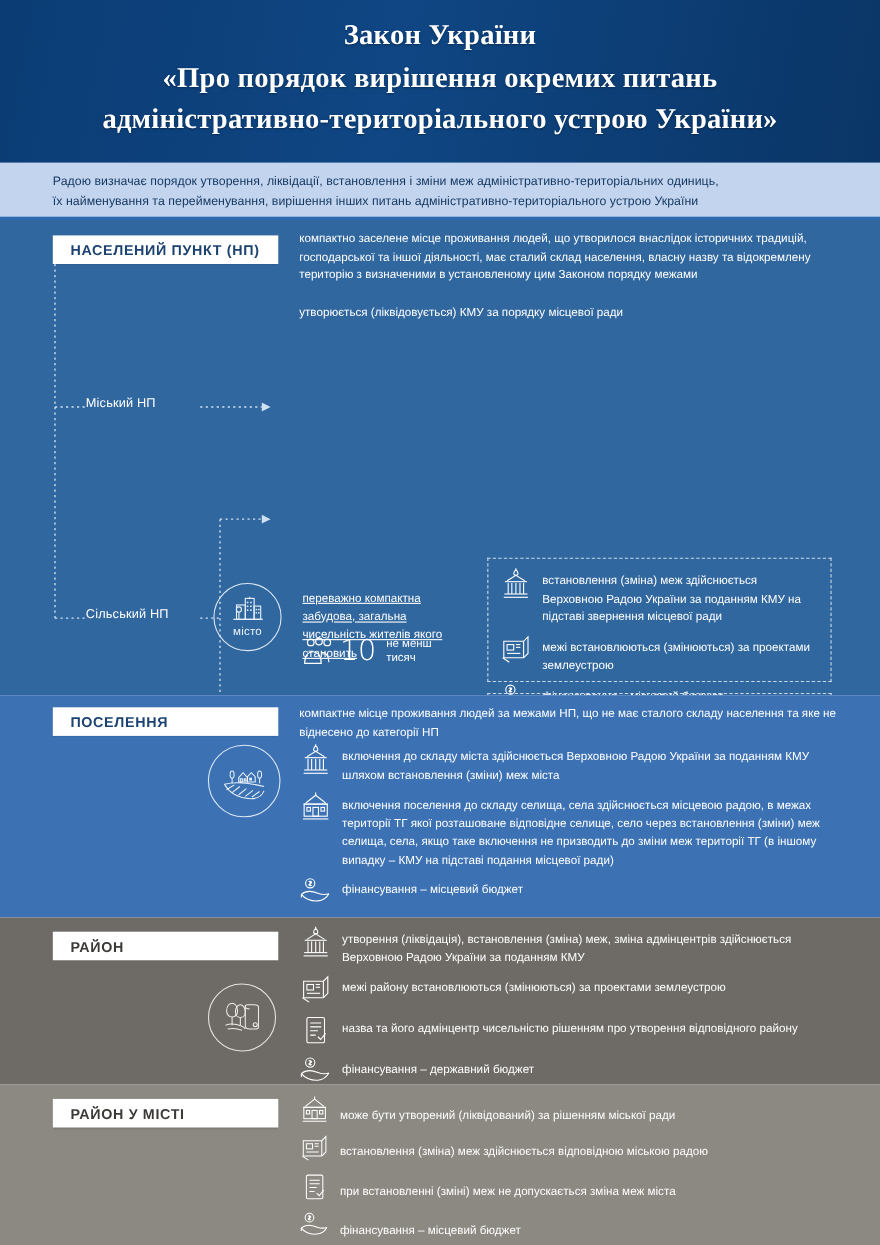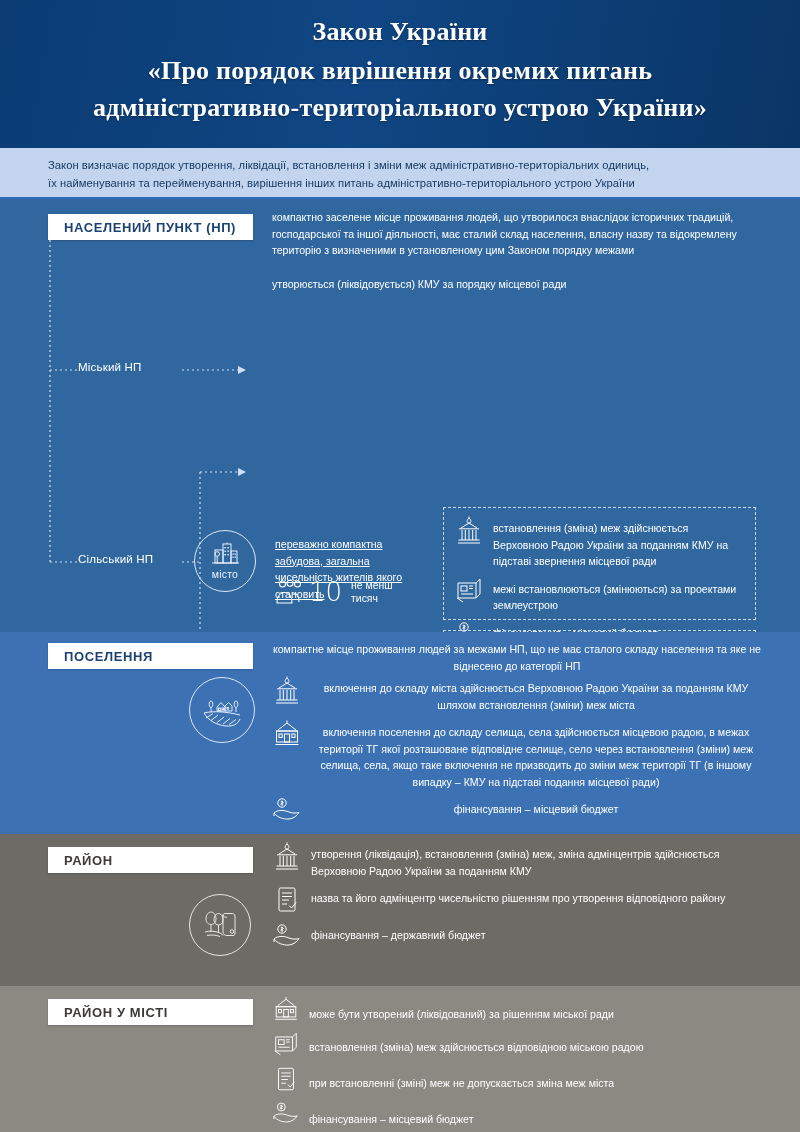--- a/index.html
+++ b/index.html
@@ -43,21 +43,21 @@
   .subtitle-band p {
     color: #12365f;
     font-size: 11.2px;
     line-height: 1.62;
     letter-spacing: .05px;
   }
 
   
   .section { position: relative; padding: 12px; }
   .sec-np   { background: #31679f; height: 432px; }
-  .sec-pos  { background: #3c72b4; height: 202px; text-align: center; }
+  .sec-pos  { background: #3c72b4; height: 202px; }
   .sec-ray  { background: #6e6b66; height: 152px; }
   .sec-rum  { background: #8c8983; height: 146px; }
 
   
   .chip {
     position: absolute;
     background: #ffffff;
     height: 26px;
     display: flex;
     align-items: center;
@@ -143,21 +143,21 @@
 
   <div class="header">
     <h1>
       <span class="line1">Закон України</span>
       <span class="line2">«Про порядок вирішення окремих питань</span>
       <span class="line3">адміністративно-територіального устрою України»</span>
     </h1>
   </div>
 
   <div class="subtitle-band">
-    <p>Закон визначає порядок утворення, ліквідації, встановлення і зміни меж адміністративно-територіальних одиниць,</p>
+    <p>Радою визначає порядок утворення, ліквідації, встановлення і зміни меж адміністративно-територіальних одиниць,</p>
     <p>їх найменування та перейменування, вирішення інших питань адміністративно-територіального устрою України</p>
   </div>
 
   <div class="section sec-np">
 
     <div class="chip" style="left:48px; top:14px; width:205px;">
       <span>НАСЕЛЕНИЙ ПУНКТ (НП)</span>
     </div>
 
     <div class="abs body-text" style="left:272px; top:9px; width:490px;">компактно заселене місце проживання людей, що утворилося внаслідок історичних традицій, господарської та іншої діяльності, має сталий склад населення, власну назву та відокремлену територію з визначеними в установленому цим Законом порядку межами</div>
@@ -532,20 +532,36 @@
               <line x1="15" y1="14" x2="15" y2="24"></line>
                 <line x1="18.7" y1="14" x2="18.7" y2="24"></line>
               <line x1="22" y1="14" x2="22" y2="24"></line>
             </g>
           </svg>
         </span>
         <span class="txt body-text" style="width:455px;">утворення (ліквідація), встановлення (зміна) меж, зміна адмінцентрів здійснюється Верховною Радою України за поданням КМУ</span>
       </div>
       <div class="irow">
         <span class="ico">
+          <svg width="30" height="26" viewBox="0 0 30 26">
+            <g fill="none" stroke="#ffffff" stroke-width="1">
+              <path d="M4,6 L22,6 L26,2 L26,17 L22,21 L4,21 Z"></path>
+              <path d="M22,6 L22,21"></path>
+              <rect x="7" y="9" width="6" height="5"></rect>
+              <line x1="15" y1="9" x2="19" y2="9"></line>
+                <line x1="15" y1="11.5" x2="19" y2="11.5"></line>
+              <line x1="7" y1="17" x2="19" y2="17"></line>
+              <path d="M3,21 L9,25"></path>
+            </g>
+          </svg>
+        </span>
+        <span class="txt body-text" style="width:455px;">межі району встановлюються (змінюються) за проектами землеустрою</span>
+      </div>
+      <div class="irow">
+        <span class="ico">
           <svg width="30" height="28" viewBox="0 0 30 28">
             <g fill="none" stroke="#ffffff" stroke-width="1">
               <rect x="7" y="2" width="16" height="23" rx="1.5"></rect>
               <line x1="10" y1="7" x2="20" y2="7"></line>
               <line x1="10" y1="10.5" x2="20" y2="10.5"></line>
               <line x1="10" y1="14" x2="17" y2="14"></line>
               <line x1="10" y1="18" x2="15" y2="18"></line>
               <path d="M17,19.5 L19.5,22 L24,16.5"></path>
             </g>
           </svg>

